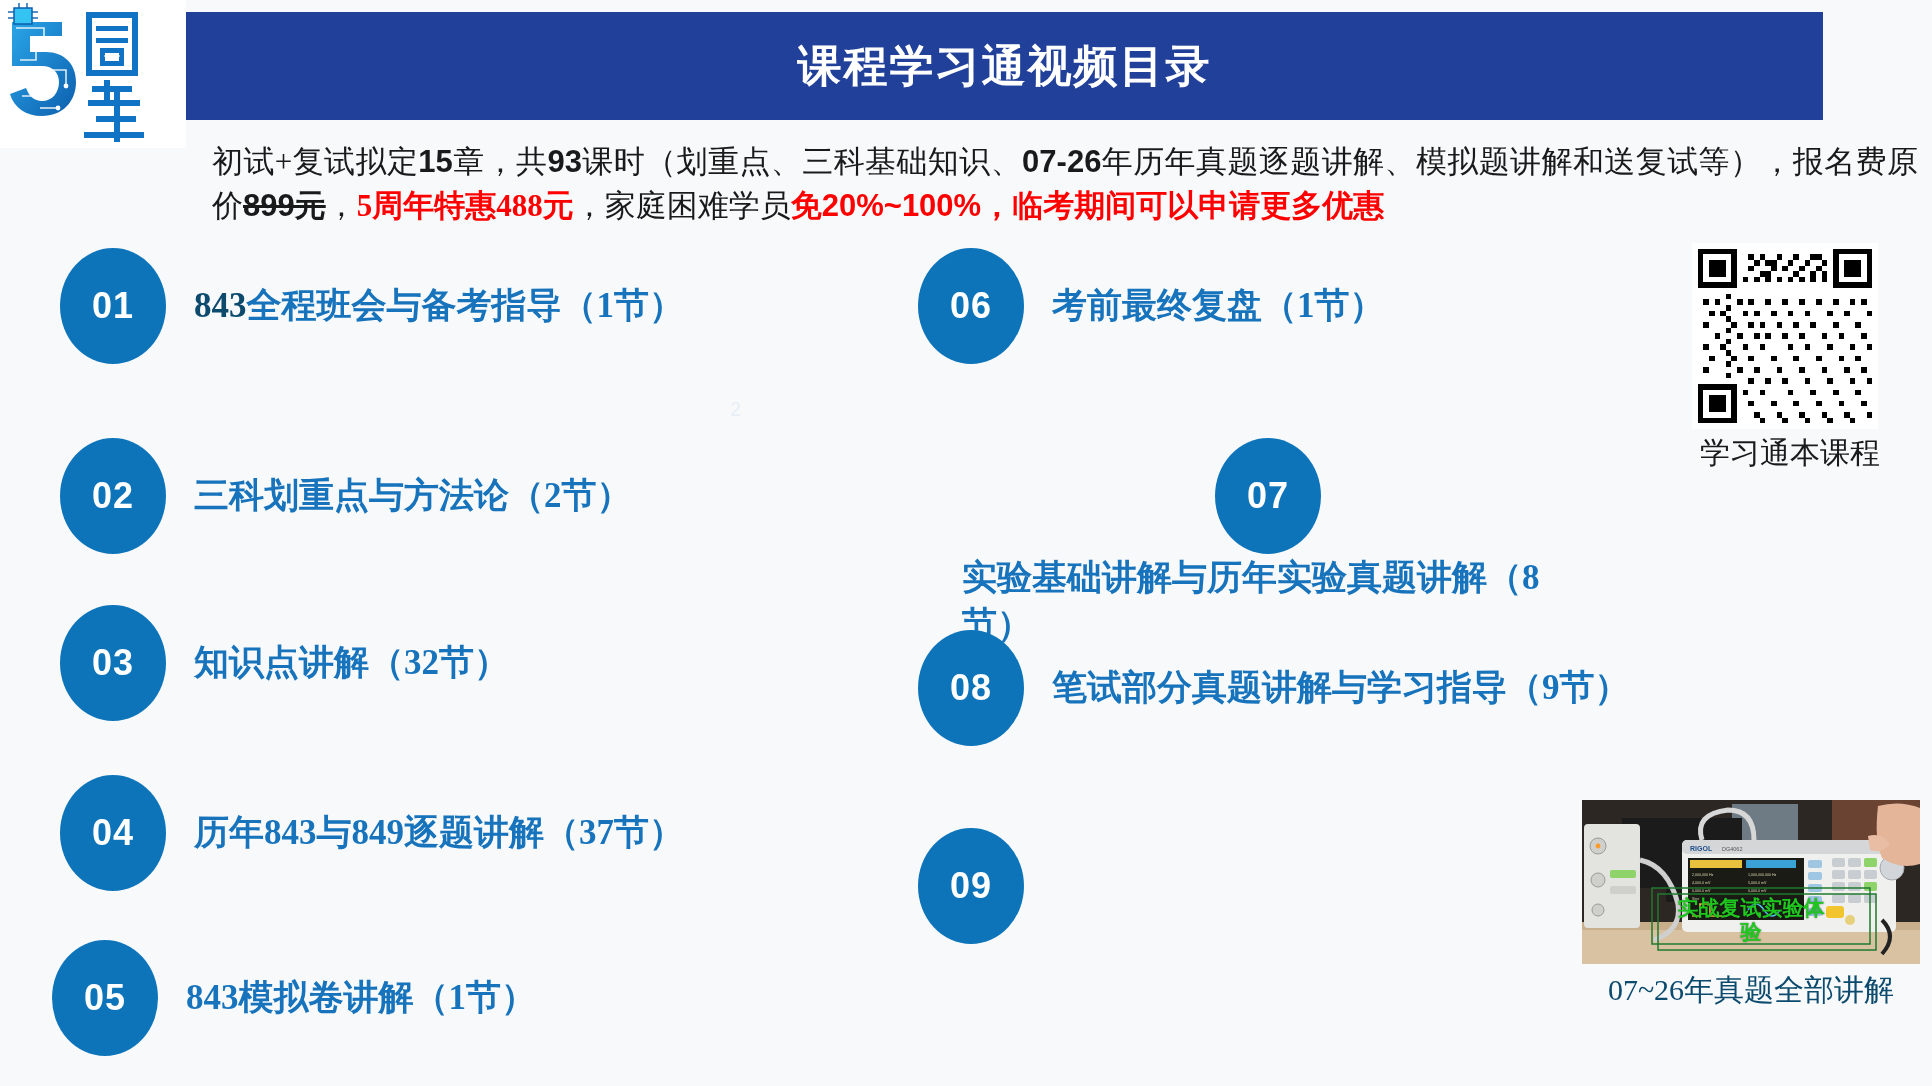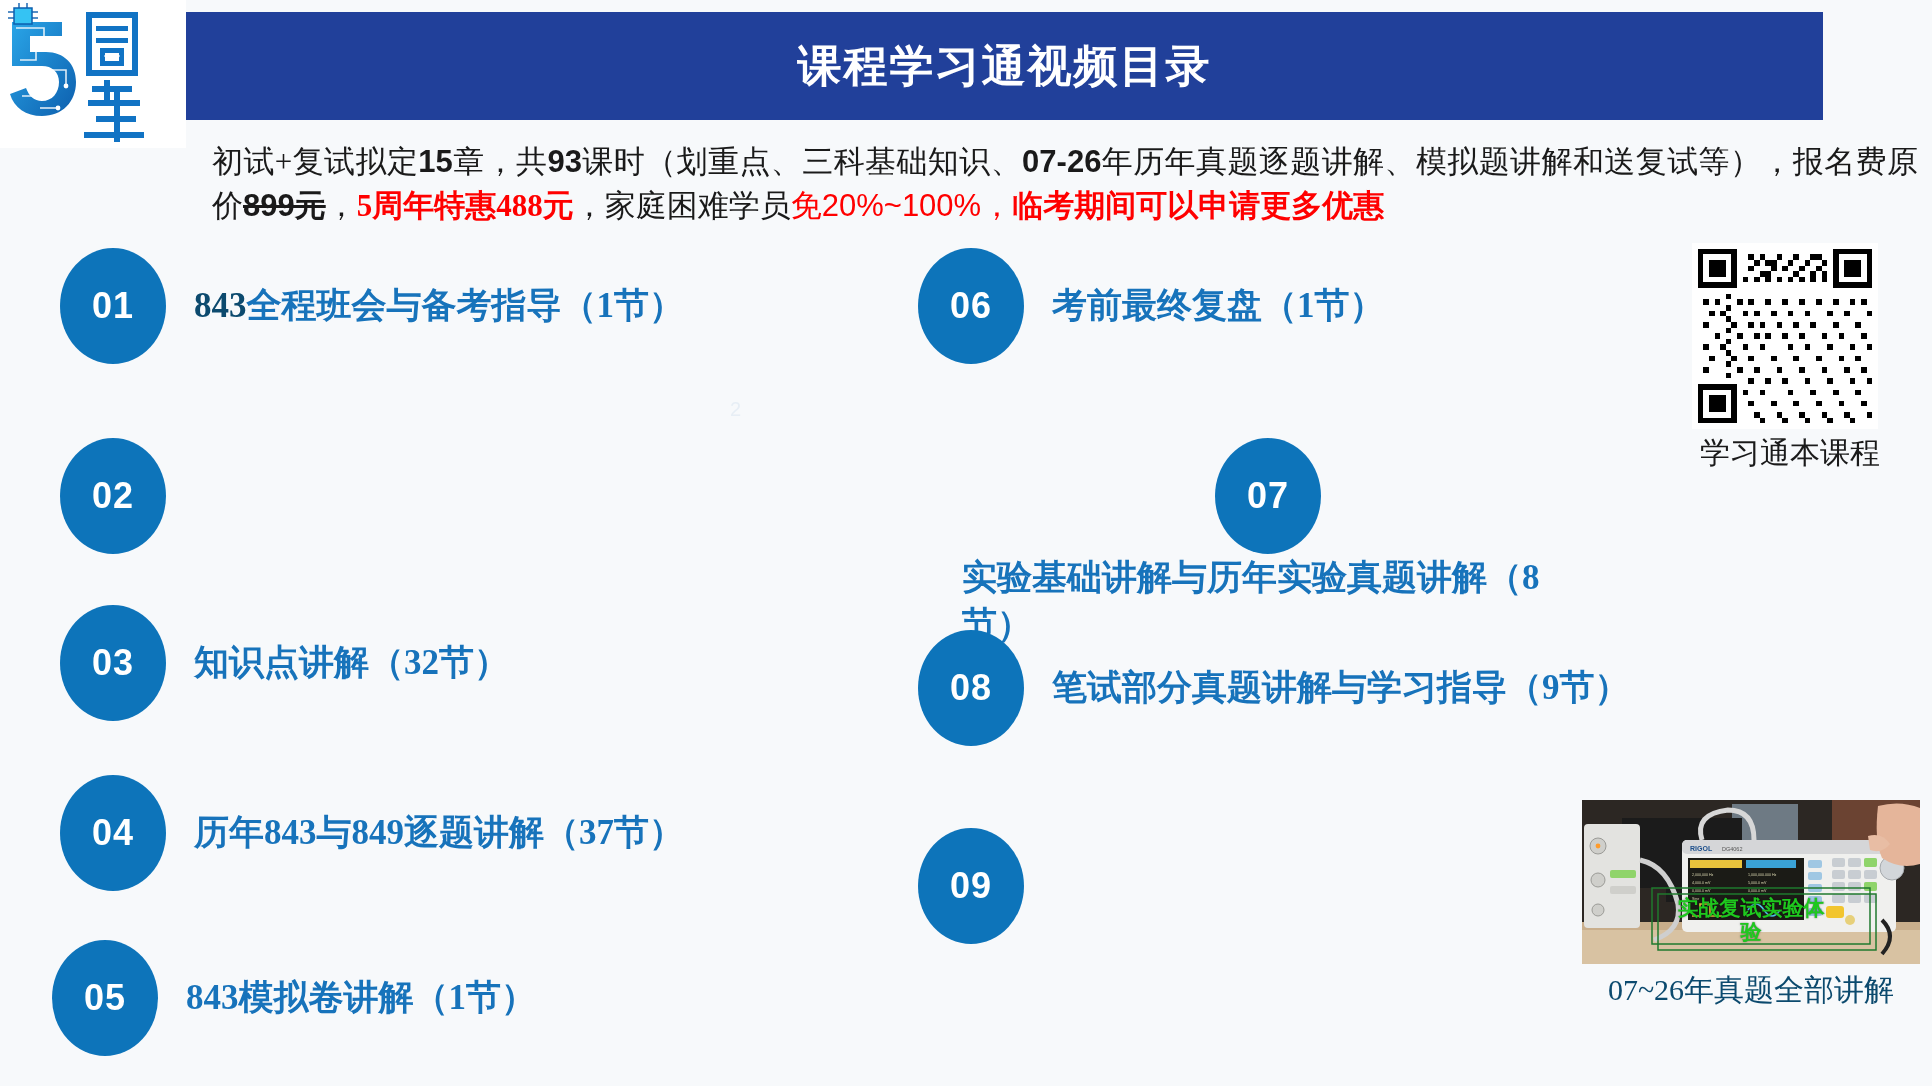--- a/index.html
+++ b/index.html
@@ -49,21 +49,21 @@
     font-size: 31px;
     line-height: 1.42;
     color: #1a1a1a;
     text-align: justify;
   }
   .intro .strike { text-decoration: line-through; font-weight: 700;
                    font-family: "Liberation Sans", "DejaVu Sans", sans-serif; }
   .intro .num { font-weight: 700;
                 font-family: "Liberation Sans", "DejaVu Sans", sans-serif; }
   .intro .red {
-    color: #ff0000; font-weight: 400;
+    color: #ff0000; font-weight: 700;
     font-family: "Liberation Sans", "DejaVu Sans", sans-serif;
   }
   .intro .red-serif { color: #ff0000; font-weight: 700; }
 
   .item { position: absolute; display: flex; align-items: center; }
   .badge {
     flex: 0 0 auto;
     width: 106px; height: 116px;
     border-radius: 50%;
     background: #0d74ba;
@@ -230,20 +230,21 @@
 
   <div class="item" style="left:60px; top:248px;">
     <div class="badge">01</div>
     <div class="item-label">
       <span class="digits">843</span><span>全程班会与备考指导（1节）</span>
     </div>
   </div>
 
   <div class="item" style="left:60px; top:438px;">
     <div class="badge">02</div>
+    <div class="item-label">三科划重点与方法论（2节）</div>
   </div>
 
   <div class="item" style="left:60px; top:605px;">
     <div class="badge">03</div>
     <div class="item-label">知识点讲解（32节）</div>
   </div>
 
   <div class="item" style="left:60px; top:775px;">
     <div class="badge">04</div>
     <div class="item-label">历年843与849逐题讲解（37节）</div>

